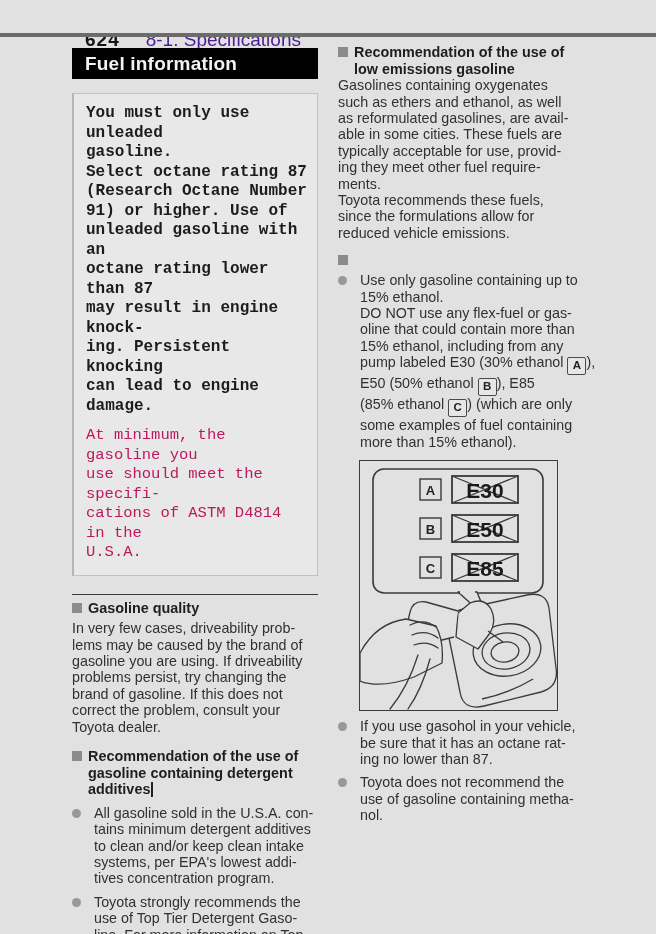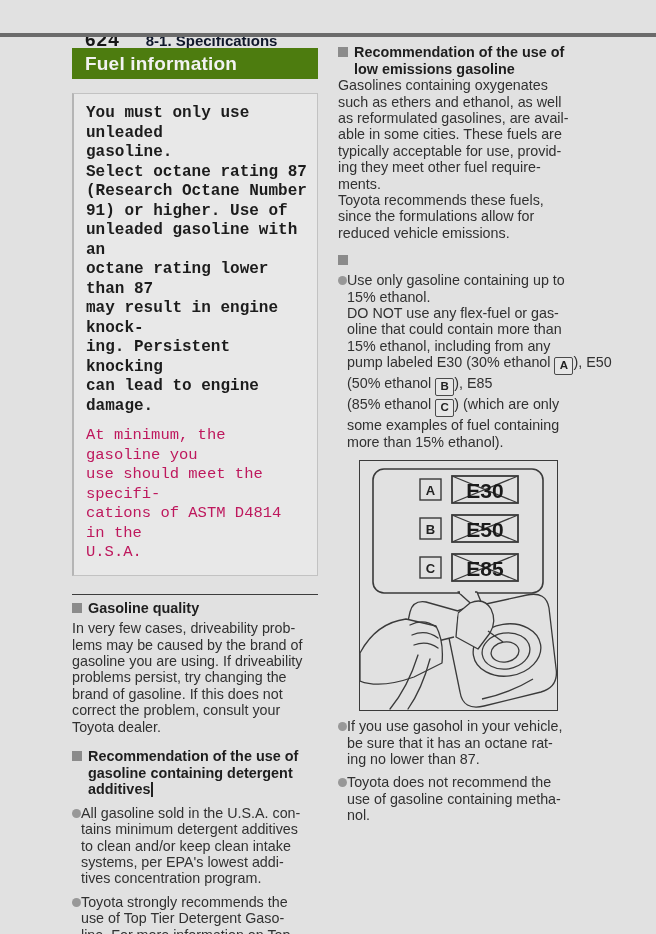--- a/index.html
+++ b/index.html
@@ -8,33 +8,33 @@
     background:#e1e1e1;
     font-family:"Liberation Sans","DejaVu Sans",sans-serif;
     color:#313131;
     overflow:hidden;
   }
   .page{position:relative;width:656px;height:934px;}
 
   
   .hdr{position:absolute;top:8px;left:85px;display:flex;align-items:baseline;gap:26px;margin-top:21px;}
   .pagenum{font-size:19px;font-weight:bold;color:#161616;letter-spacing:1px;}
-  .section{font-size:15px;font-weight:bold;color:#0f172a;}
+  .section{font-size:19px;font-weight:normal;color:#4c1d95;}
   .toprule{position:absolute;top:33px;left:0;width:656px;height:4px;background:#6b6b6b;}
 
   
   .col-left{position:absolute;top:48px;left:72px;width:246px;}
   .col-right{position:absolute;top:44px;left:338px;width:276px;}
 
   .txt{white-space:pre-line;}
   .body-txt{font-size:14.3px;line-height:16.4px;color:#313131;}
 
   
   .titlebar{
-    background:#4d7c0f;color:#f2f2f2;
+    background:#000000;color:#f2f2f2;
     font-size:19px;font-weight:bold;
     height:31px;line-height:31px;padding-left:13px;
     letter-spacing:.2px;
   }
 
   
   .notice{
     margin-top:14px;
     background:#e8e8e8;
     border:1px solid #c2c2c2;
@@ -46,21 +46,21 @@
   .notice .normal{margin-top:10px;font-size:15.5px;line-height:19.5px;color:#be185d;}
 
   .divider{margin-top:18px;border-top:1.5px solid #3c3c3c;}
 
   
   .heading{display:flex;gap:6px;margin-top:5px;}
   .hsq{flex:none;width:10px;height:10px;background:#8b8b8b;margin-top:3px;}
   .heading .h-txt{font-size:14.4px;line-height:16.6px;font-weight:bold;color:#1e1e1e;white-space:pre-line;}
 
   
-  .bullet{display:flex;gap:0;margin-top:7px;}
+  .bullet{display:flex;gap:13px;margin-top:7px;}
   .bdot{flex:none;width:9px;height:9px;border-radius:50%;background:#989898;margin-top:4px;}
 
   .caret{display:inline-block;width:1.5px;height:15px;background:#222;vertical-align:-3px;margin-left:1px;}
 
   .chip{
     display:inline-block;min-width:13px;padding:0 2px;height:16px;line-height:14.5px;
     text-align:center;border:1.2px solid #4a4a4a;border-radius:2px;
     font-weight:bold;font-size:11.5px;color:#222;background:#e6e6e6;
     vertical-align:-2px;
   }

